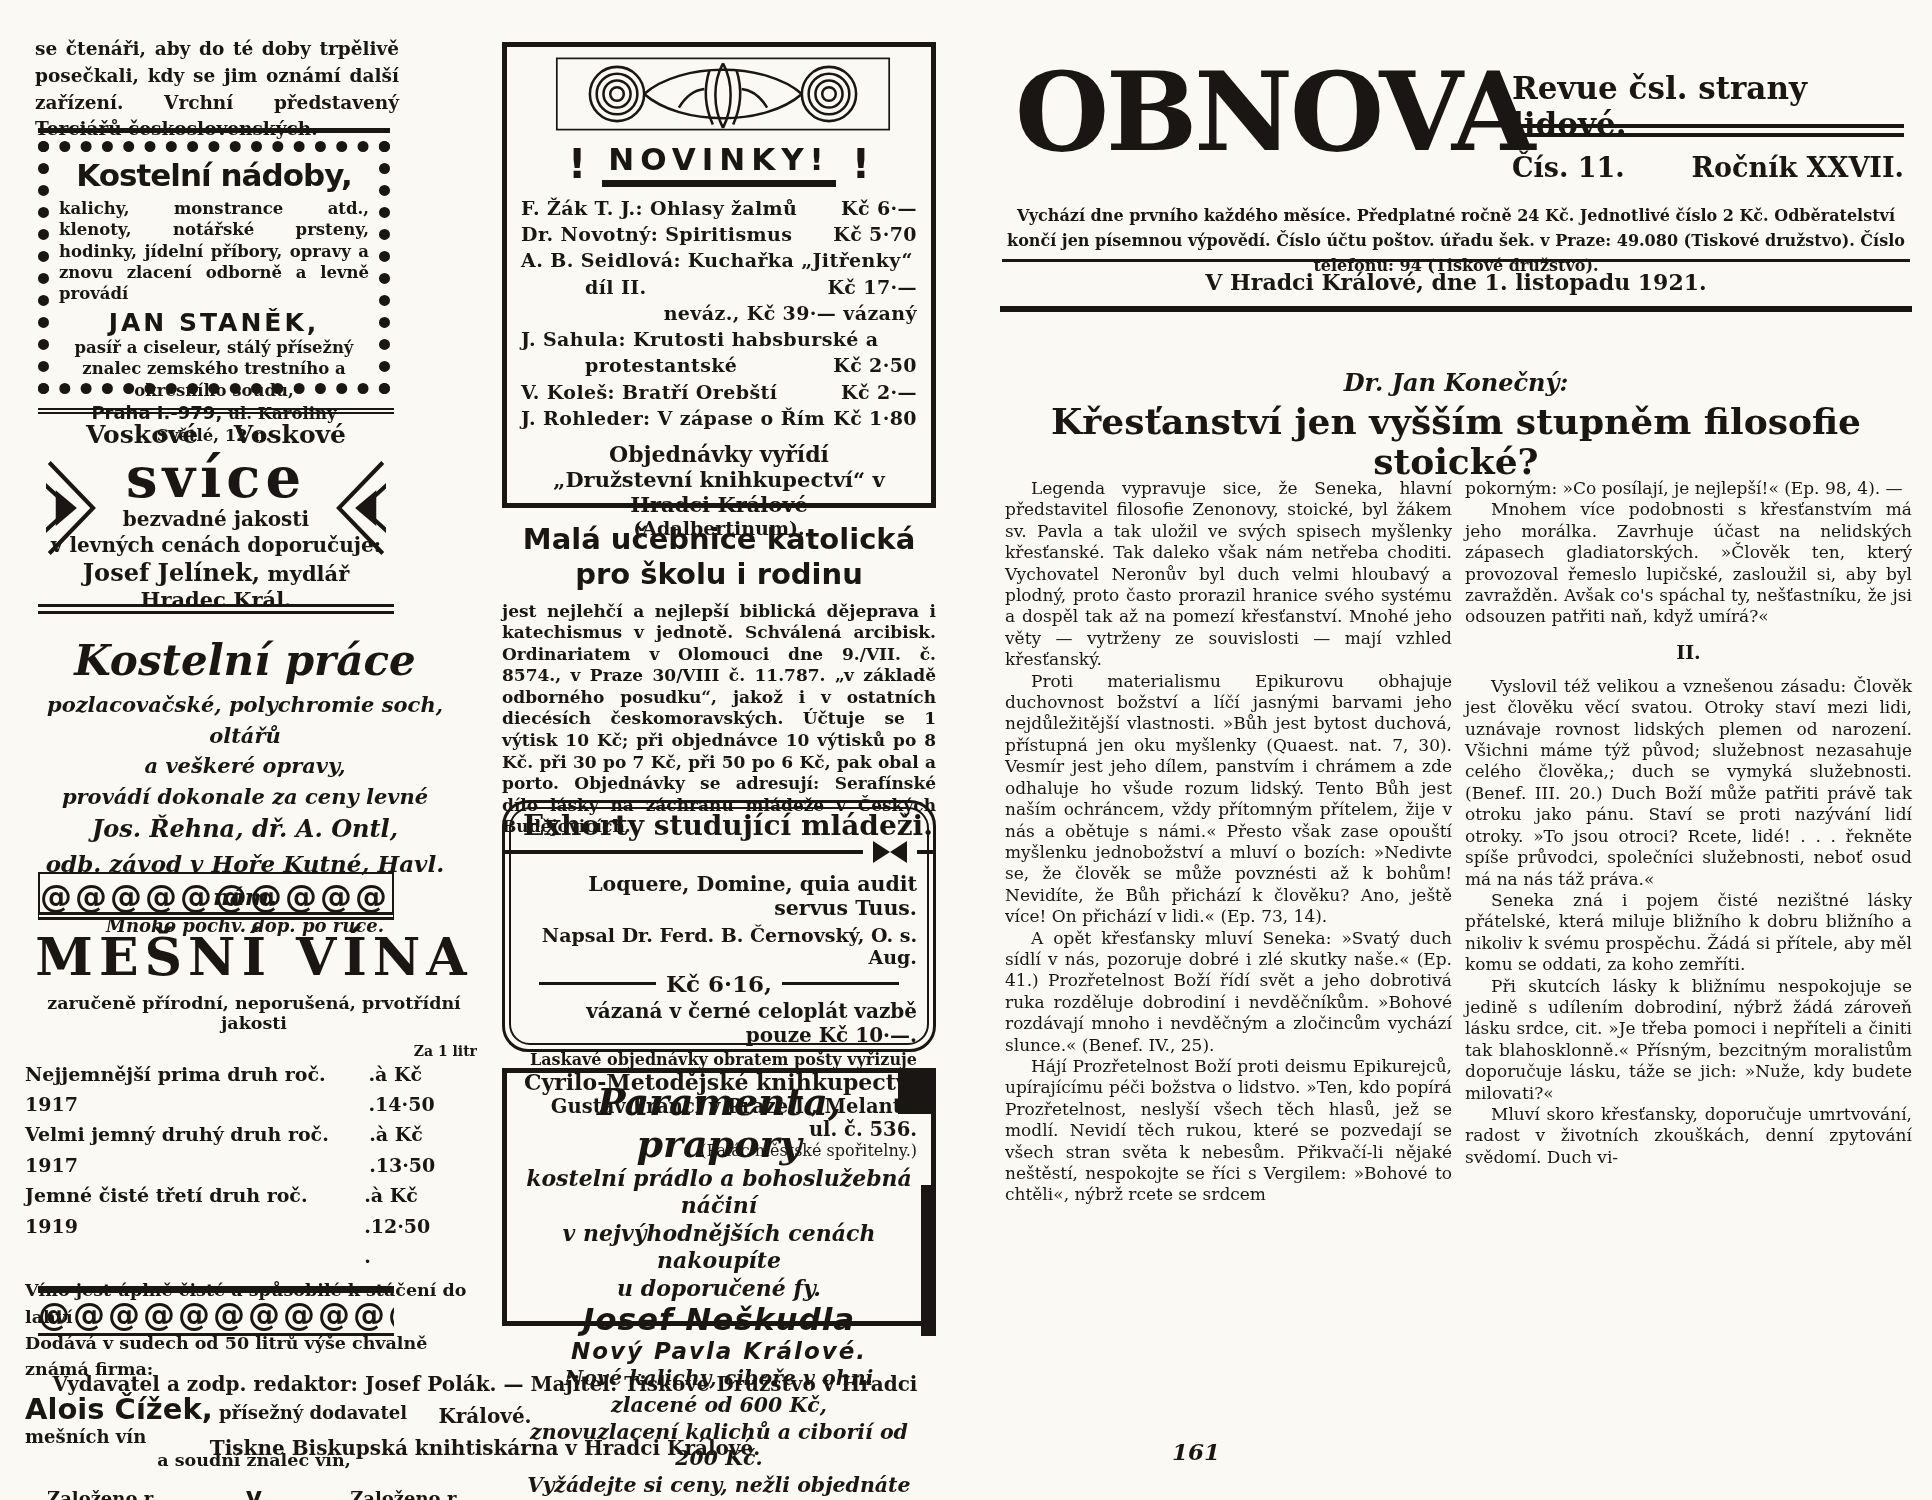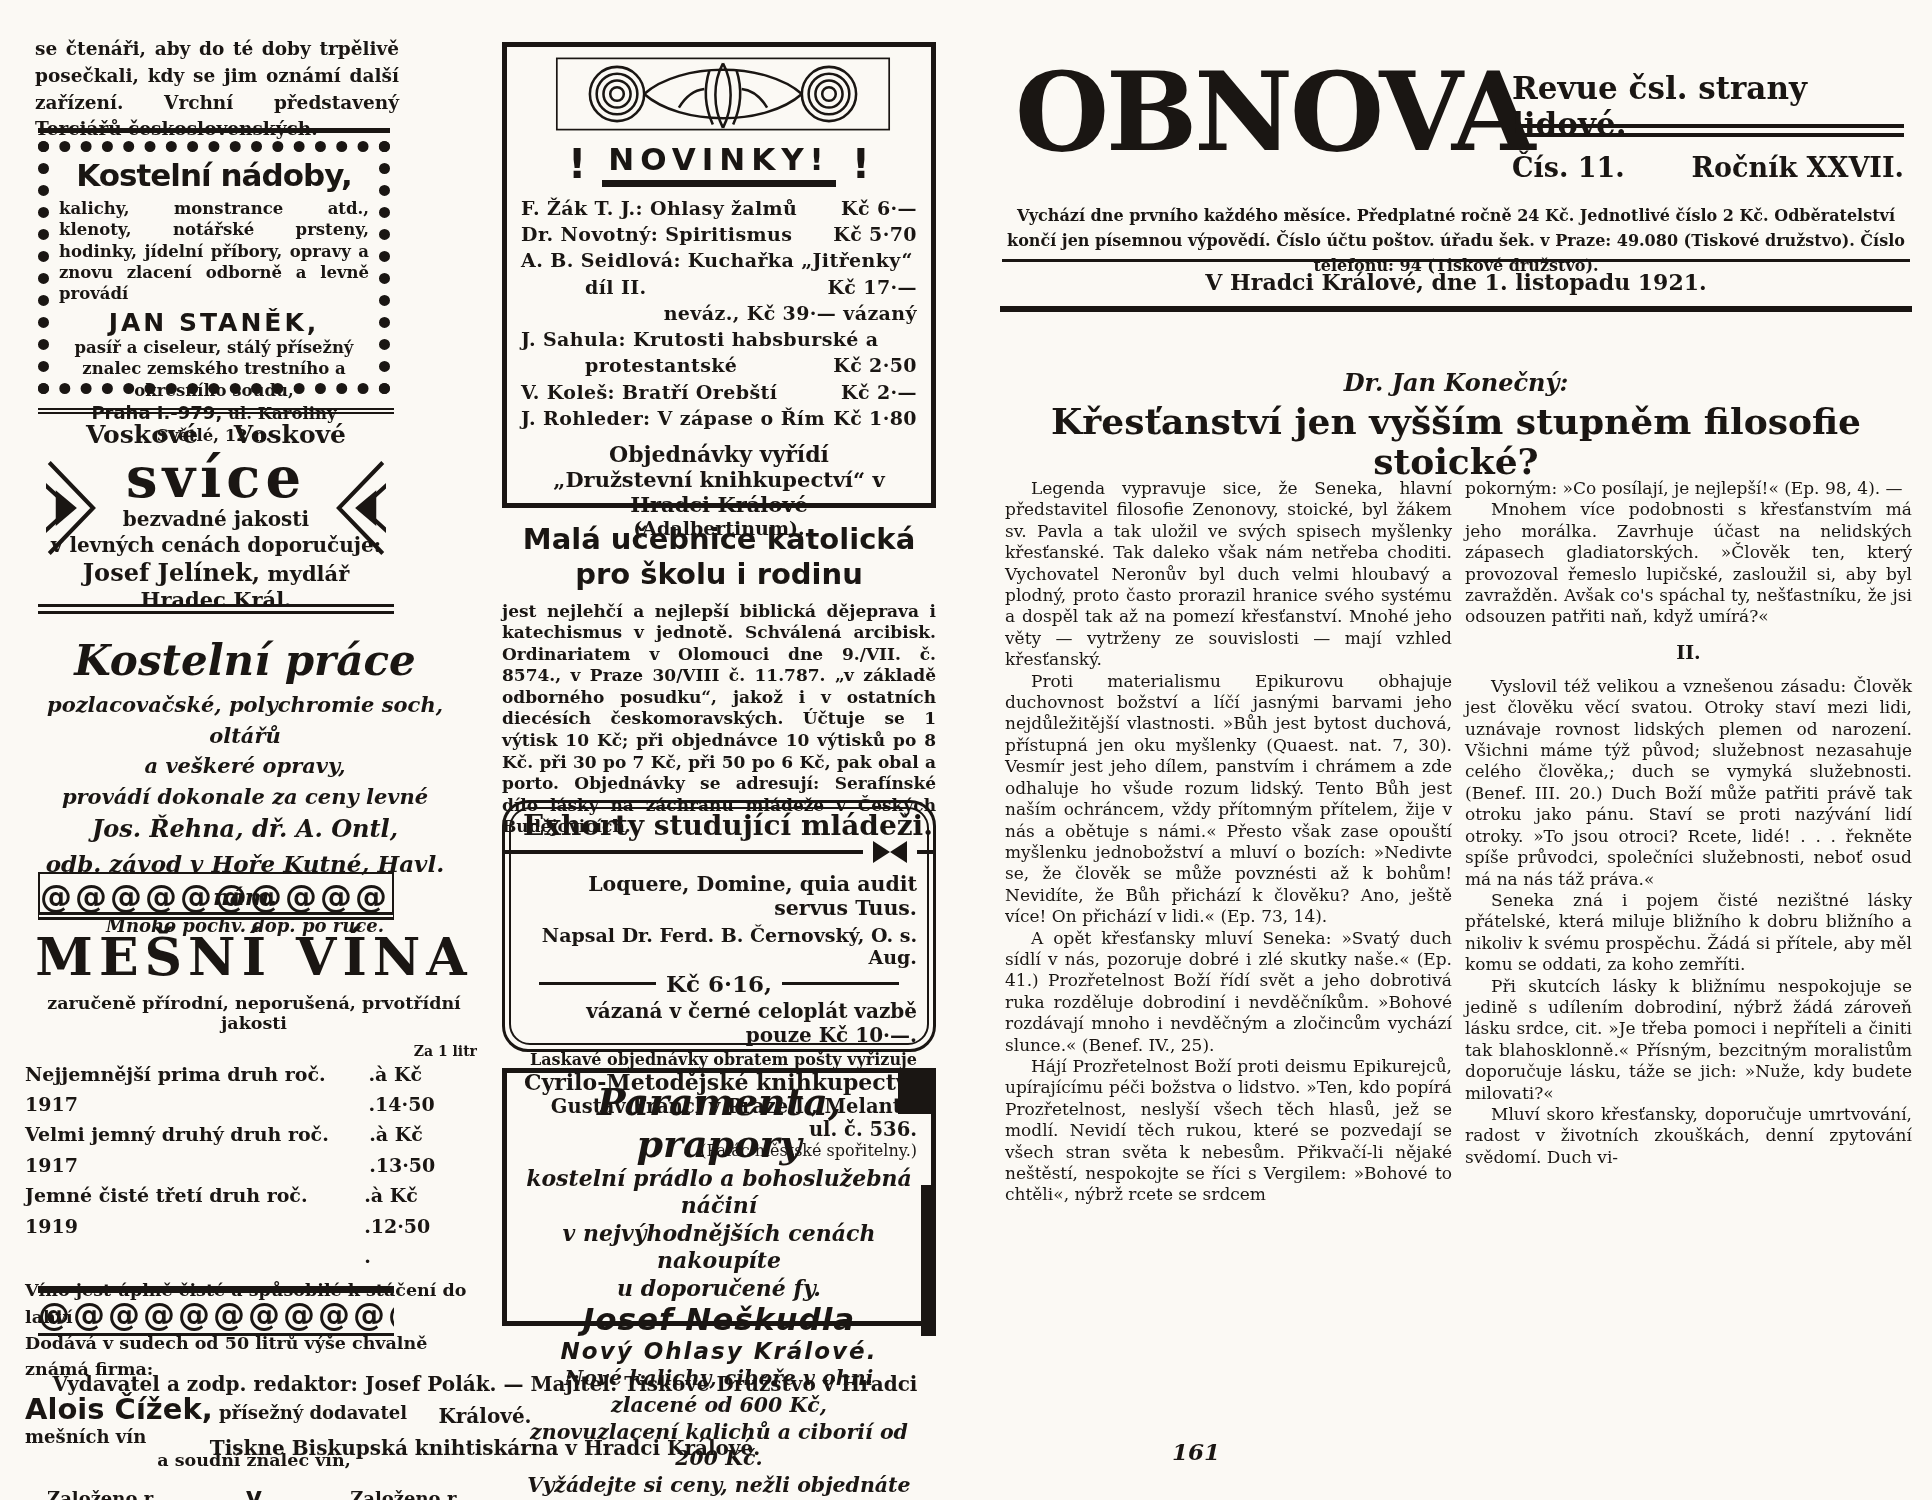--- a/index.html
+++ b/index.html
@@ -262,21 +262,21 @@
   </div>
 
   <div class="blk paramenta" style="left:502px;top:1068px;width:434px;height:258px;font-style:italic;">
     <div class="pbar" style="right:-5px;top:-5px;width:38px;height:46px;"></div>
     <div class="pbar" style="right:-5px;top:112px;width:15px;height:151px;"></div>
     <div class="t">Paramenta, prapory</div>
     <div class="l">kostelní prádlo a bohoslužebná náčiní</div>
     <div class="l">v nejvýhodnějších cenách nakoupíte</div>
     <div class="l">u doporučené fy.</div>
     <div class="nm">Josef Neškudla</div>
-    <div class="pl">Nový Ohlasy Králové.</div>
+    <div class="pl">Nový Pavla Králové.</div>
     <div class="sm">Nové kalichy, ciboře v ohni zlacené od 600 Kč,</div>
     <div class="sm">znovuzlacení kalichů a ciborií od 200 Kč.</div>
     <div class="sm">Vyžádejte si ceny, nežli objednáte jinde!!</div>
   </div>
 
   <div class="blk logo" style="left:1015px;top:58px;width:490px;">OBNOVA</div>
 
   <div class="blk tagline" style="left:1512px;top:70px;width:396px;">Revue čsl. strany lidové.</div>
   <div class="blk mh-rule" style="left:1512px;top:124px;width:392px;"></div>
   <div class="blk issue-row" style="left:1512px;top:152px;width:392px;">

